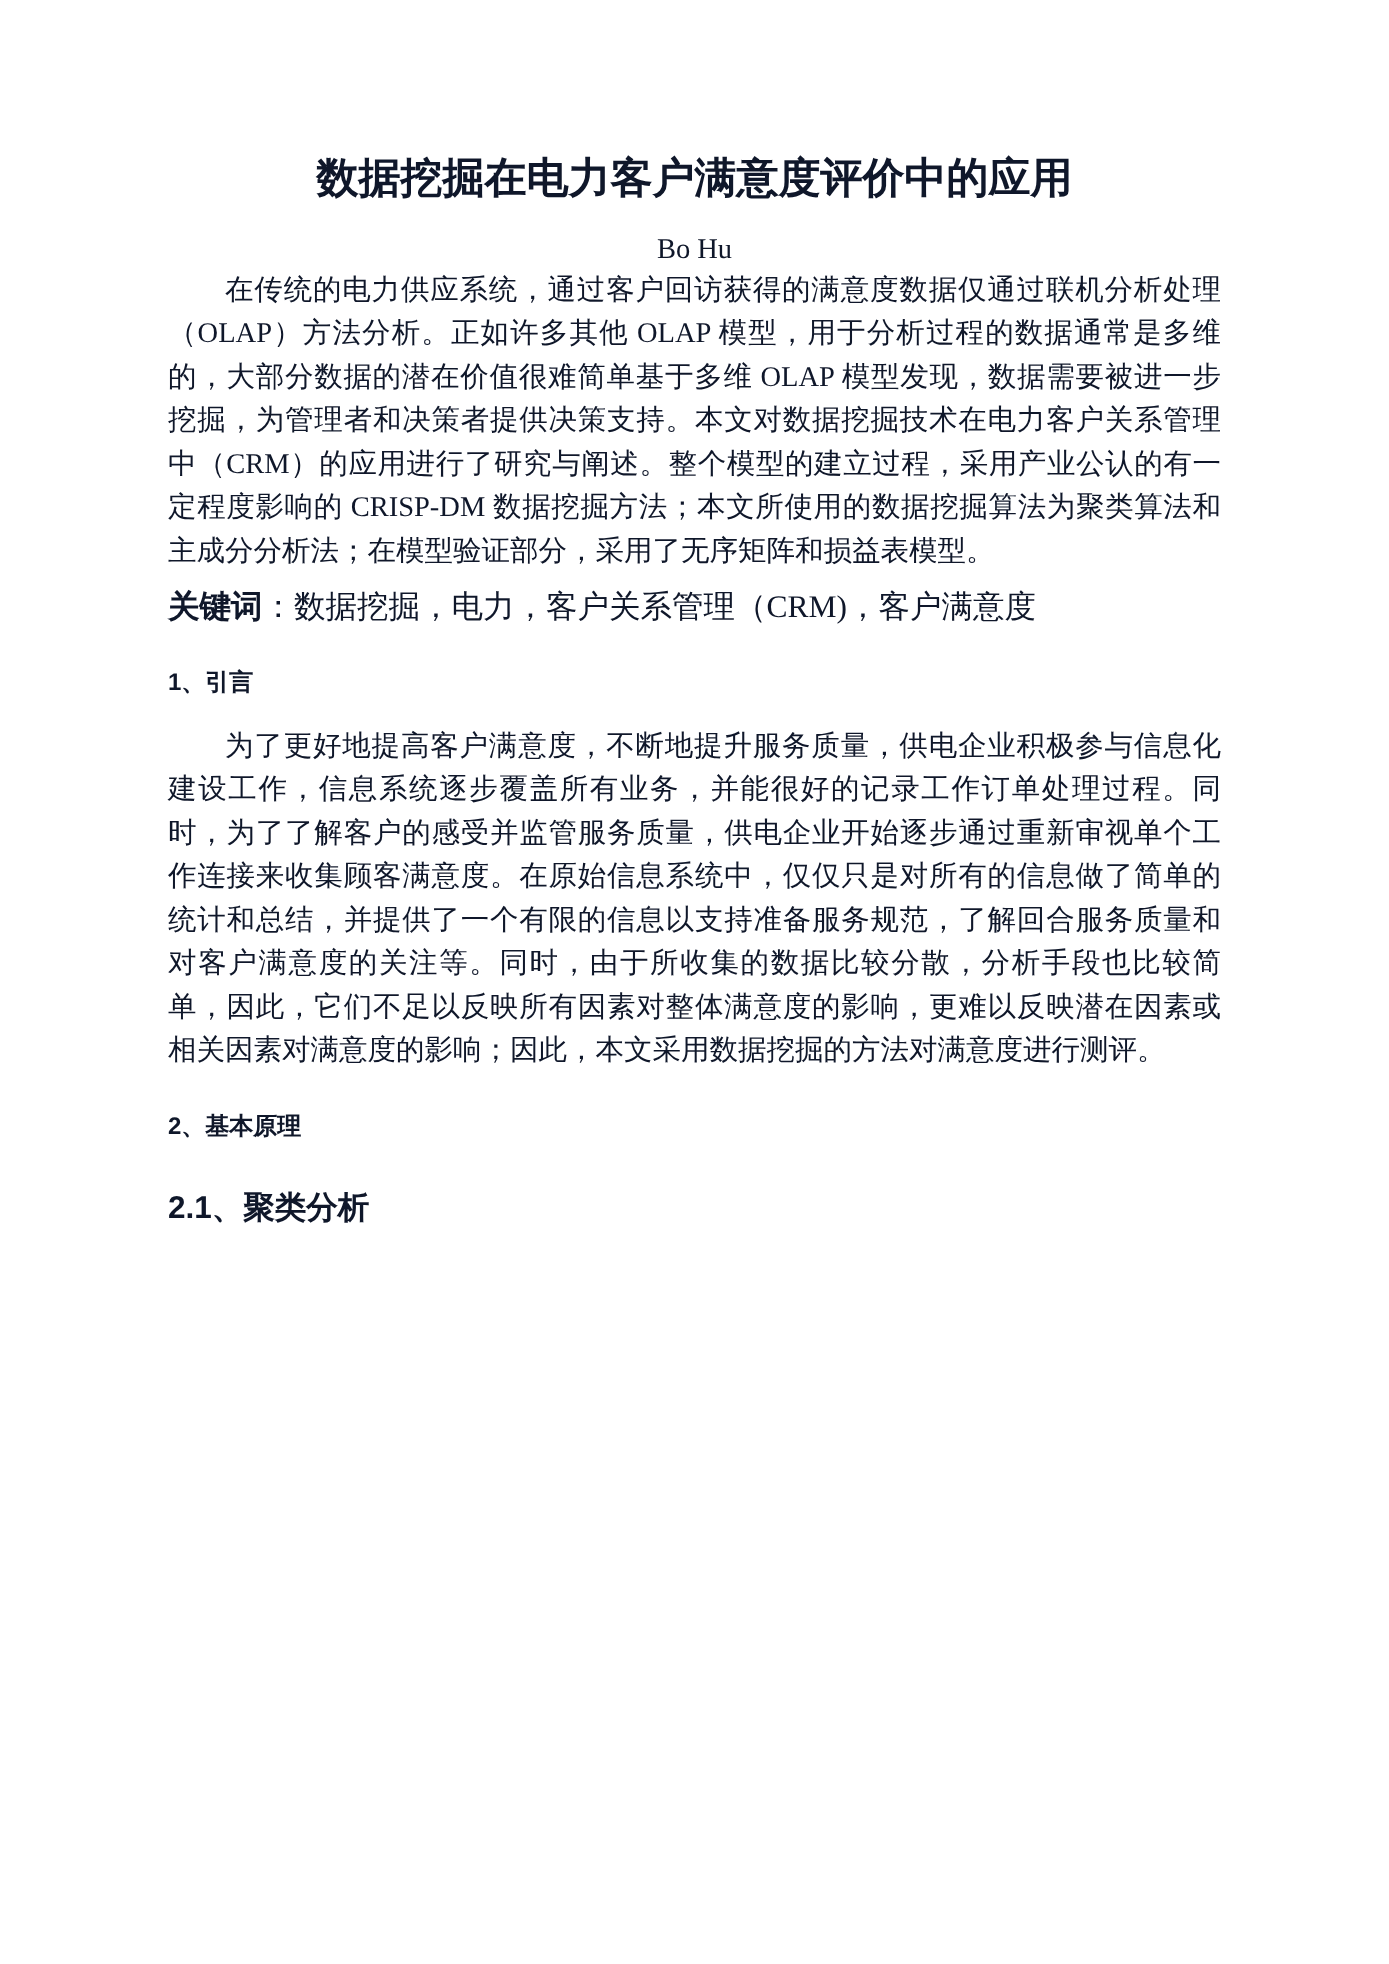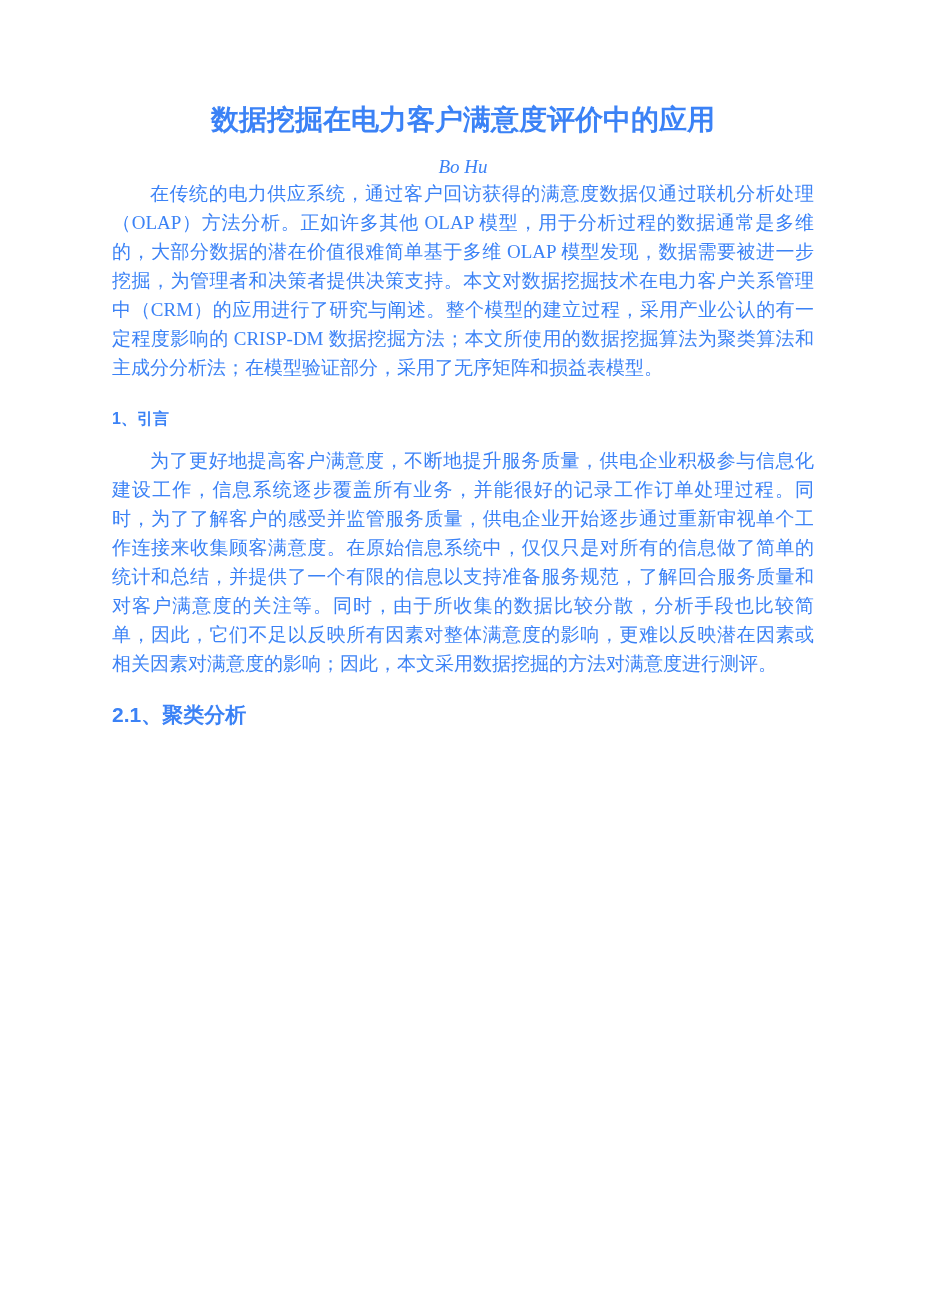--- a/index.html
+++ b/index.html
@@ -9,40 +9,39 @@
   }
   .page {
     position: relative;
     width: 926px;
     height: 1309px;
     margin: 0 auto;
     background: #ffffff;
     box-sizing: border-box;
     padding: 100px 112px 0 112px;
     overflow: hidden;
-    color: #3b82f6;
+    color: #0f172a;
     font-family: "Liberation Serif", "DejaVu Serif", serif;
   }
   .doc-title {
     text-align: center;
     font-size: 28px;
     font-weight: bold;
     line-height: 40px;
     margin: 0 0 14px 0;
     font-family: "Liberation Serif", "DejaVu Serif", serif;
   }
   .author-block {
     text-align: center;
     font-size: 19px;
     line-height: 25px;
     margin: 0;
   }
   .author-block div {
     margin: 0;
-    font-style: italic;
   }
   .abstract-heading {
     text-align: center;
     font-size: 24px;
     font-weight: bold;
     line-height: 32px;
     margin: 12px 0 10px 0;
     font-family: "Liberation Sans", "DejaVu Sans", sans-serif;
   }
   .body-para {
@@ -85,23 +84,25 @@
 
   <h1 class="doc-title">数据挖掘在电力客户满意度评价中的应用</h1>
 
   <div class="author-block">
     <div>Bo Hu</div>
   </div>
 
 
   <p class="body-para">在传统的电力供应系统，通过客户回访获得的满意度数据仅通过联机分析处理（OLAP）方法分析。正如许多其他 OLAP 模型，用于分析过程的数据通常是多维的，大部分数据的潜在价值很难简单基于多维 OLAP 模型发现，数据需要被进一步挖掘，为管理者和决策者提供决策支持。本文对数据挖掘技术在电力客户关系管理中（CRM）的应用进行了研究与阐述。整个模型的建立过程，采用产业公认的有一定程度影响的 CRISP-DM 数据挖掘方法；本文所使用的数据挖掘算法为聚类算法和主成分分析法；在模型验证部分，采用了无序矩阵和损益表模型。</p>
 
+  <p class="keywords-para"><span class="keywords-label">关键词</span><span>：</span><span>数据挖掘，电力，客户关系管理（CRM)，客户满意度</span></p>
 
   <h2 class="section-heading">1、引言</h2>
 
 
   <p class="body-para">为了更好地提高客户满意度，不断地提升服务质量，供电企业积极参与信息化建设工作，信息系统逐步覆盖所有业务，并能很好的记录工作订单处理过程。同时，为了了解客户的感受并监管服务质量，供电企业开始逐步通过重新审视单个工作连接来收集顾客满意度。在原始信息系统中，仅仅只是对所有的信息做了简单的统计和总结，并提供了一个有限的信息以支持准备服务规范，了解回合服务质量和对客户满意度的关注等。同时，由于所收集的数据比较分散，分析手段也比较简单，因此，它们不足以反映所有因素对整体满意度的影响，更难以反映潜在因素或相关因素对满意度的影响；因此，本文采用数据挖掘的方法对满意度进行测评。</p>
 
+  <h2 class="section-heading">2、基本原理</h2>
 
 
   <h3 class="subsection-heading">2.1、聚类分析</h3>
 
 </div>
 
 </body></html>

